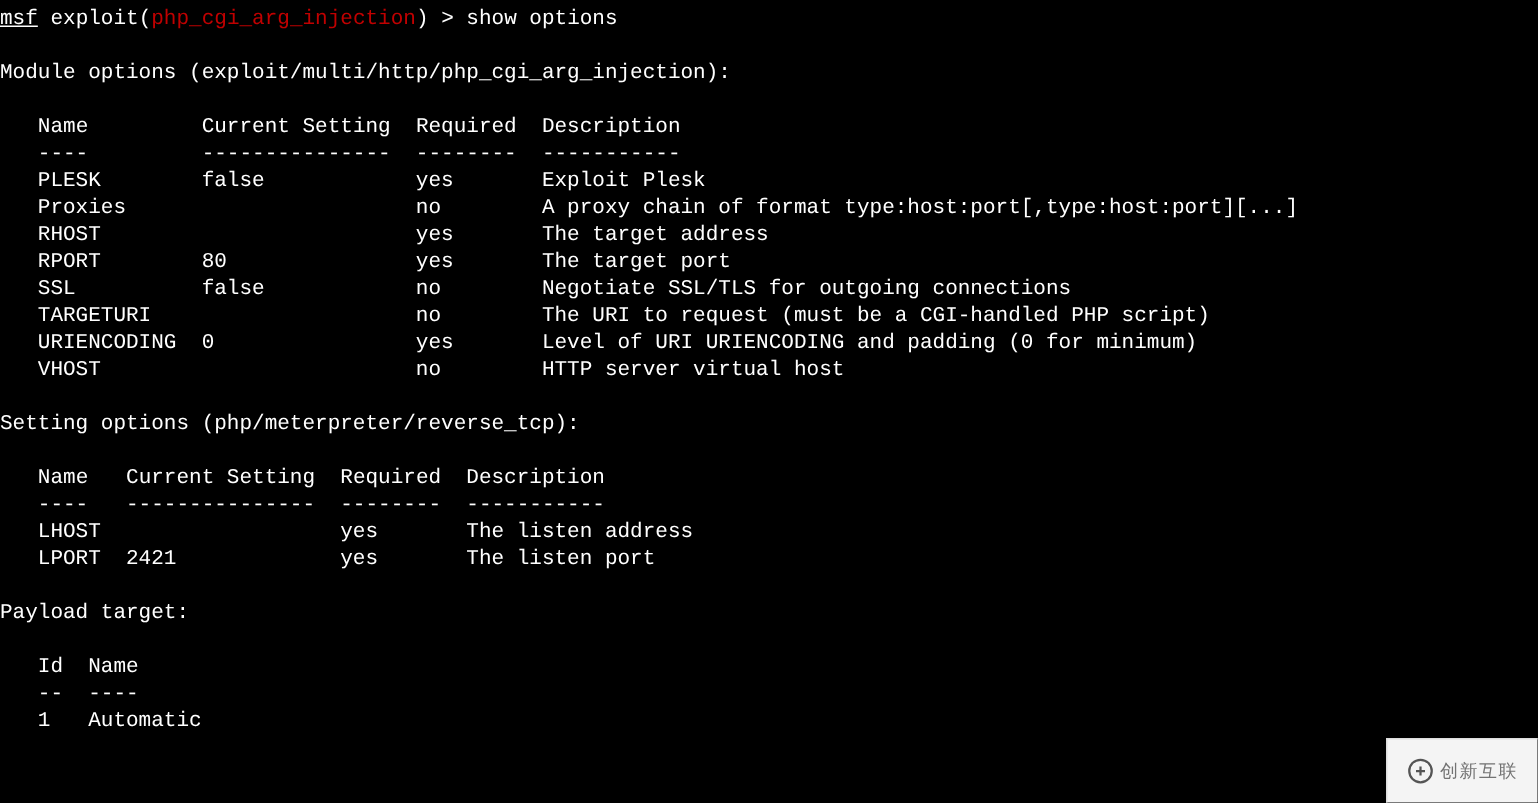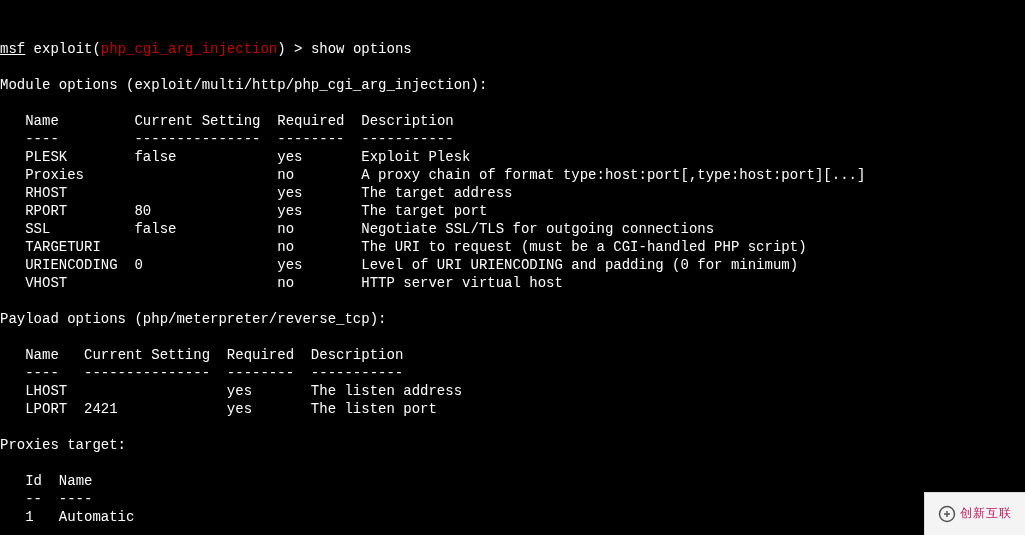--- a/index.html
+++ b/index.html
@@ -9,34 +9,33 @@
     height: 535px;
     background: #000;
     color: #fff;
     font-family: "Courier New", Courier, monospace;
     font-size: 14px;
     line-height: 18px;
     overflow: hidden;
   }
   .terminal {
     white-space: pre;
-    padding: 16px 0 0 0;
-    margin-top: 24px;
+    padding: 4px 0 0 0;
   }
   .msf { text-decoration: underline; }
   .exploit-name { color: #c00000; }
   .watermark {
     position: absolute;
     right: 0;
     bottom: 0;
     width: 100px;
     height: 42px;
     background: #f4f4f4;
-    color: #be185d;
-    font-family: Liberation Mono, monospace;
+    color: #737373;
+    font-family: Liberation Sans, sans-serif;
     font-size: 12px;
     display: flex;
     align-items: center;
     justify-content: center;
     letter-spacing: 1px;
     border-top: 1px solid #ddd;
     border-left: 1px solid #ddd;
   }
   .watermark svg { margin-right: 4px; }
 </style>
@@ -51,28 +50,28 @@
    ----         ---------------  --------  -----------
    PLESK        false            yes       Exploit Plesk
    Proxies                       no        A proxy chain of format type:host:port[,type:host:port][...]
    RHOST                         yes       The target address
    RPORT        80               yes       The target port
    SSL          false            no        Negotiate SSL/TLS for outgoing connections
    TARGETURI                     no        The URI to request (must be a CGI-handled PHP script)
    URIENCODING  0                yes       Level of URI URIENCODING and padding (0 for minimum)
    VHOST                         no        HTTP server virtual host</span>
 
-<span>Payload options (php/meterpreter/reverse_tcp):</span>
+<span>Setting options (php/meterpreter/reverse_tcp):</span>
 
    <span>Name   Current Setting  Required  Description
    ----   ---------------  --------  -----------
    LHOST                   yes       The listen address
    LPORT  2421             yes       The listen port</span>
 
-<span>Proxies target:</span>
+<span>Payload target:</span>
 
    <span>Id  Name
    --  ----
    1   Automatic</span></div>
 
 <div class="watermark">
   <svg width="18" height="18" viewBox="0 0 24 24">
     <circle cx="12" cy="12" r="10" fill="none" stroke="#555" stroke-width="2"></circle>
     <path d="M8 12 L16 12 M12 8 L12 16" stroke="#555" stroke-width="2"></path>
   </svg>

